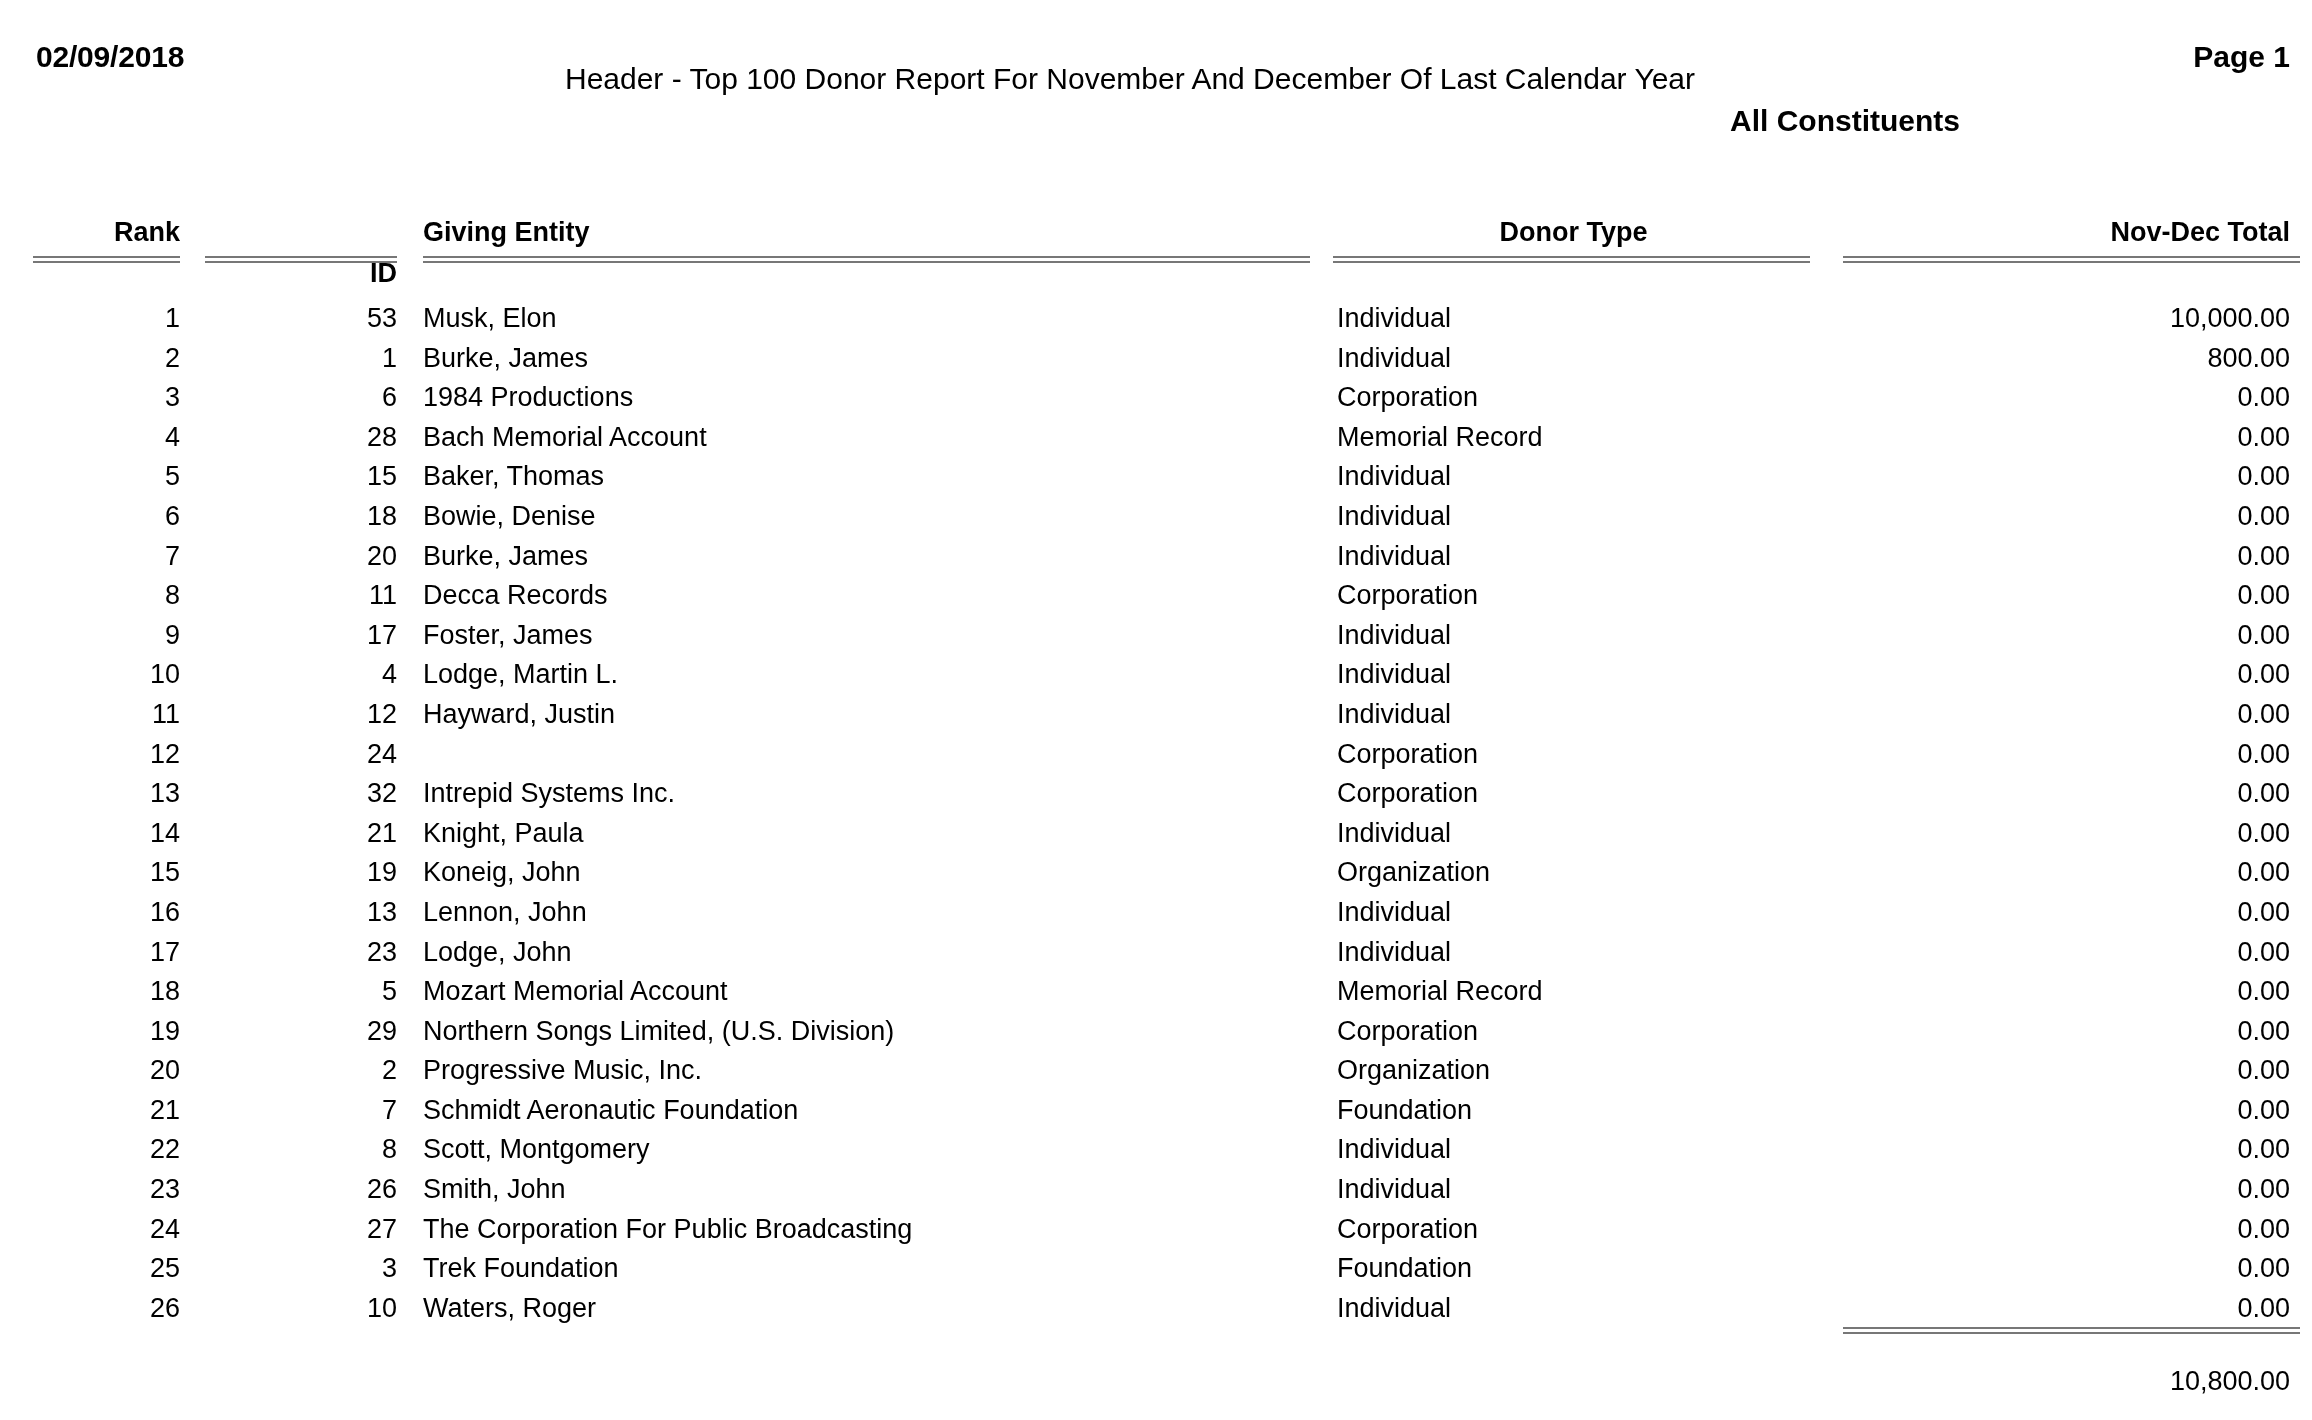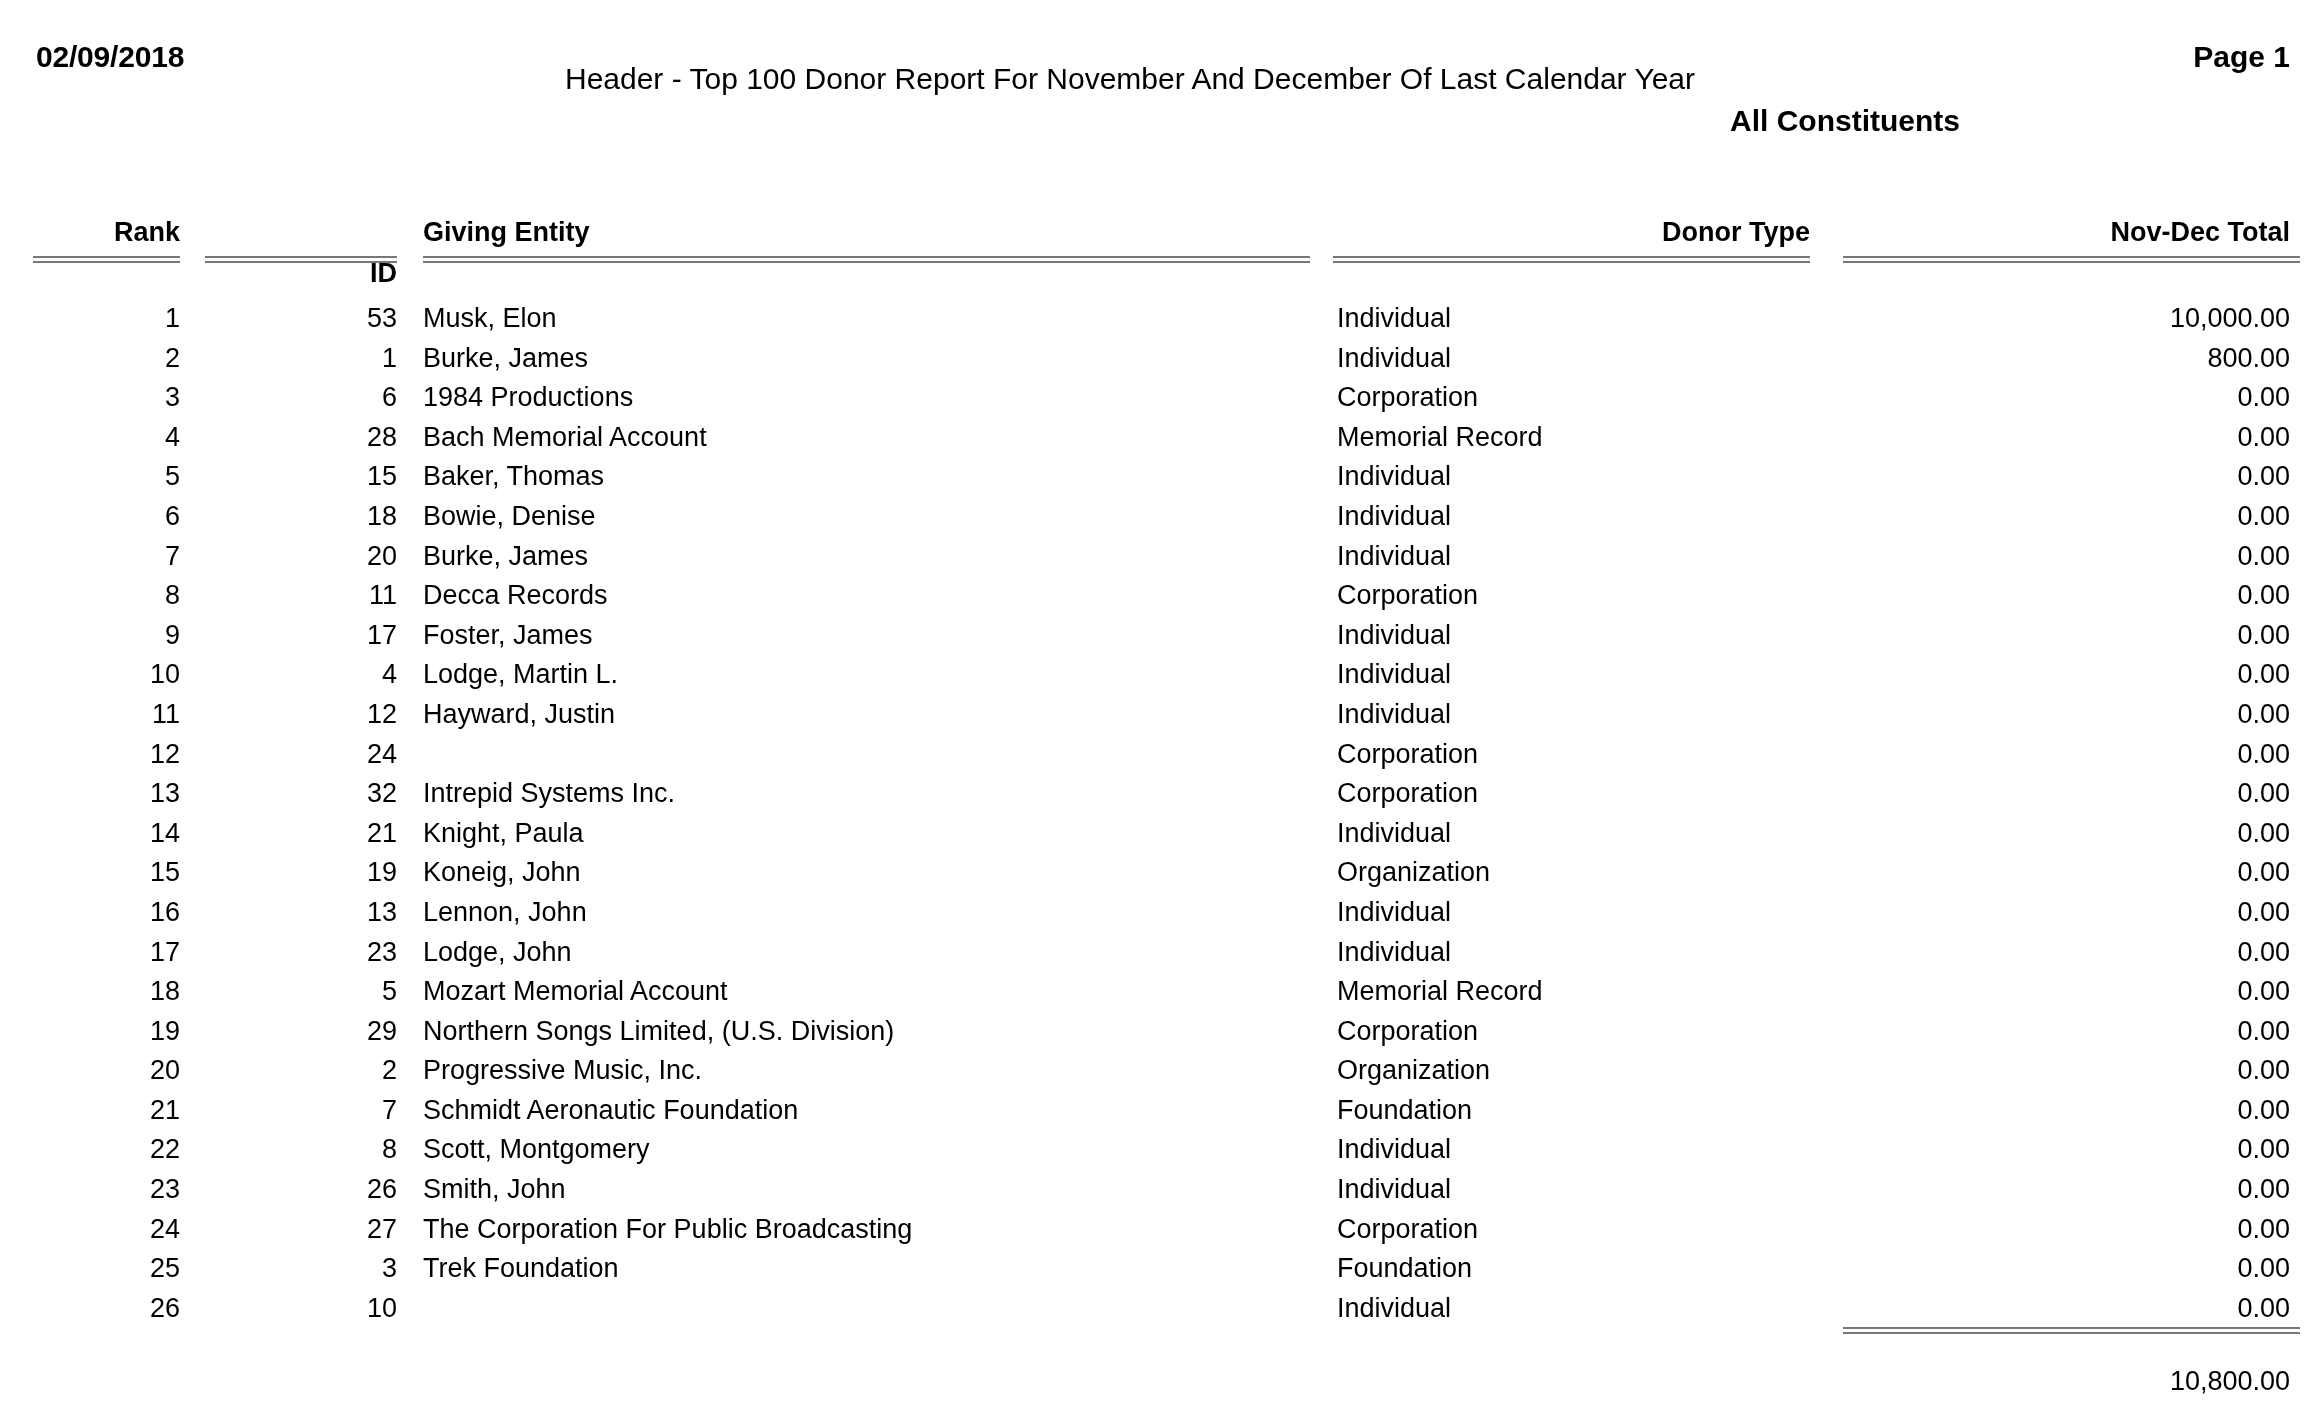--- a/index.html
+++ b/index.html
@@ -83,21 +83,21 @@
     position: absolute;
     font-size: 27px;
     font-weight: bold;
     top: 0;
     white-space: nowrap;
     line-height: 32px;
   }
   .ch-rank   { left: 33px;  width: 147px; text-align: right; }
   .ch-id     { left: 205px; width: 192px; text-align: right; margin-top: 41px; }
   .ch-entity { left: 423px; width: 887px; text-align: left;  }
-  .ch-type   { left: 1337px; width: 473px; text-align: right; }
+  .ch-type   { left: 1337px; width: 473px; text-align: center; }
   .ch-total  { left: 1843px; width: 447px; text-align: right; }
 
   
   .rule {
     position: absolute;
     top: 40px;
     height: 7px;
     border-top: 2px solid #777777;
     border-bottom: 2px solid #777777;
     box-sizing: border-box;
@@ -354,20 +354,21 @@
       <div class="row">
         <div class="cell c-rank">25</div>
         <div class="cell c-id">3</div>
         <div class="cell c-entity">Trek Foundation</div>
         <div class="cell c-type">Foundation</div>
         <div class="cell c-total">0.00</div>
       </div>
       <div class="row">
         <div class="cell c-rank">26</div>
         <div class="cell c-id">10</div>
+        <div class="cell c-entity">Waters, Roger</div>
         <div class="cell c-type">Individual</div>
         <div class="cell c-total">0.00</div>
       </div>
     </div>
 
   <div class="total-rule"></div>
   <div class="grand-total">10,800.00</div>
 
 </div>
 

